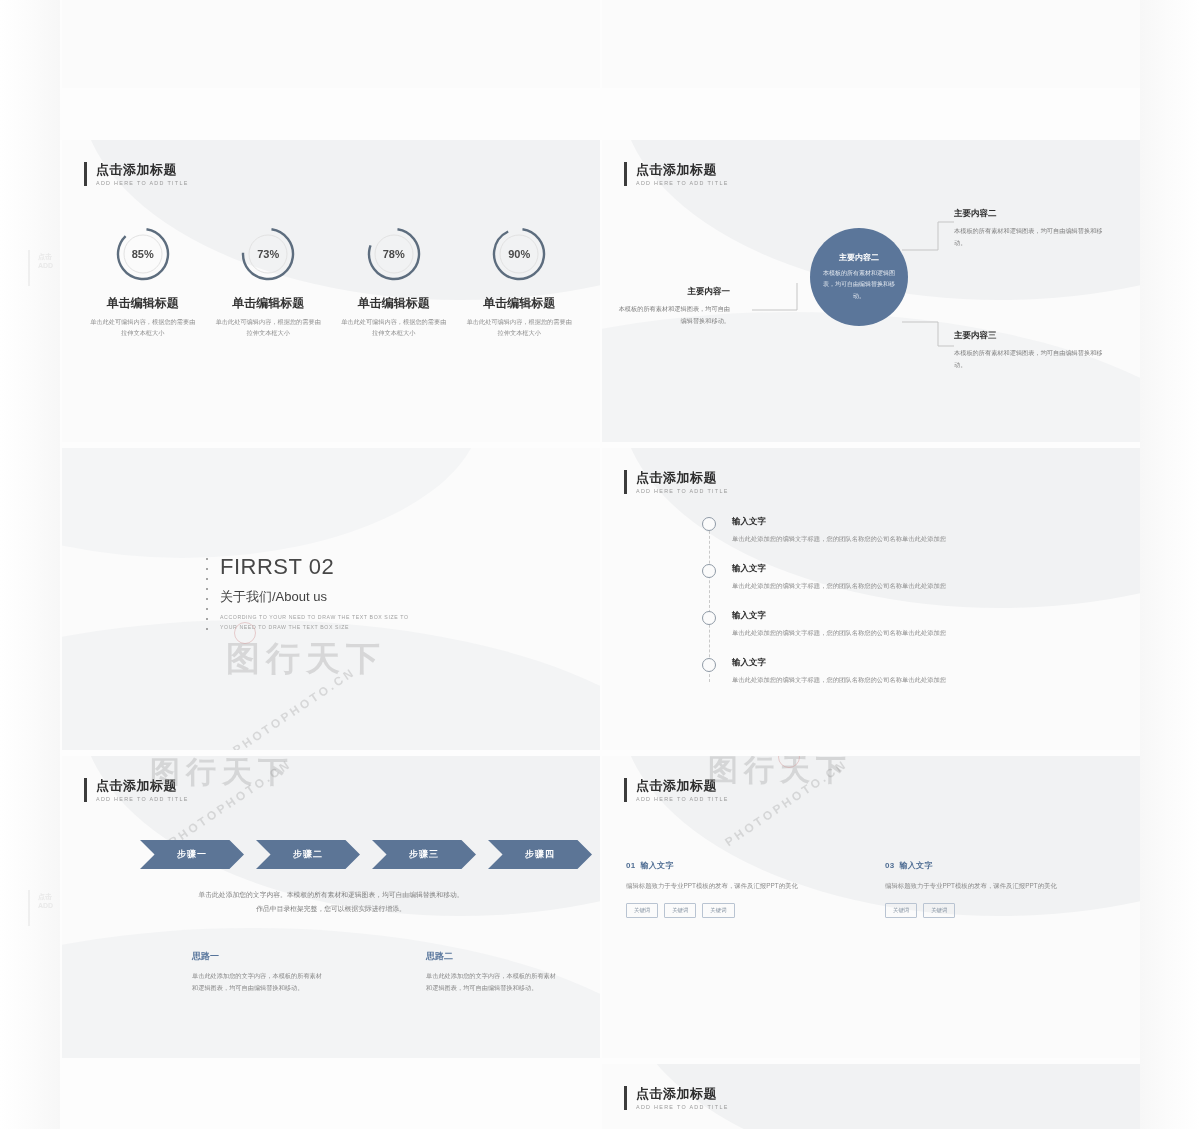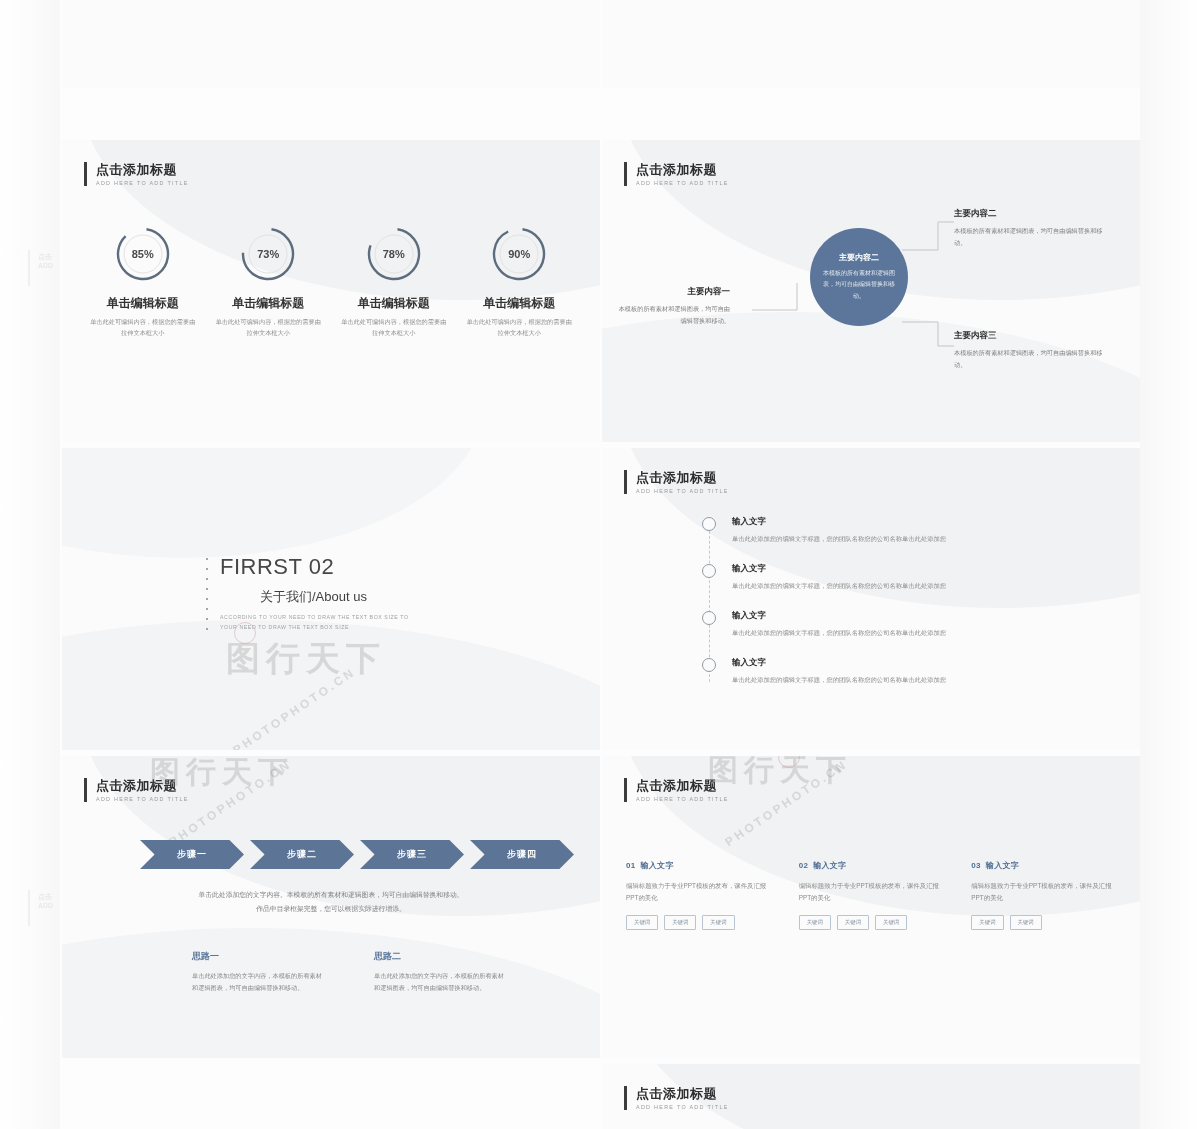--- a/index.html
+++ b/index.html
@@ -94,48 +94,48 @@
   .hub-node-p { font-size: 6.2px; color: #7e7e7e; line-height: 1.9; }
   .node-1 { left: 12px; top: 146px; width: 116px; text-align: right; }
   .node-2 { left: 352px; top: 68px; width: 160px; }
   .node-3 { left: 352px; top: 190px; width: 160px; }
 
   
   .cover { position: absolute; left: 158px; top: 106px; }
   .cover-dots { position: absolute; left: -14px; top: 4px; display: flex; flex-direction: column; gap: 8px; }
   .cover-dots i { width: 2px; height: 2px; background: #8a8a8a; border-radius: 50%; display: block; }
   .cover-no { font-size: 22px; color: #474747; letter-spacing: .5px; }
-  .cover-sub { font-size: 13px; color: #3f3f3f; margin-top: 8px; margin-left: 40px; }
+  .cover-sub { font-size: 13px; color: #3f3f3f; margin-top: 8px; }
   .cover-en { font-size: 5.2px; color: #a2a2a2; letter-spacing: .6px; line-height: 1.85; margin-top: 7px; }
 
   
   .timeline { position: absolute; left: 100px; top: 68px; right: 24px; }
   .tl-track { position: absolute; left: 7px; top: 10px; bottom: 22px; border-left: 1px dashed #c9c9c9; }
   .tl-item { position: relative; padding-left: 30px; margin-bottom: 19px; }
   .tl-dot {
     position: absolute; left: 0; top: 1px; width: 14px; height: 14px;
     border: 1.2px solid #8f9aa6; border-radius: 50%; background: #fbfbfb;
   }
   .tl-h { font-size: 8.5px; font-weight: bold; color: #2e2e2e; }
   .tl-p { font-size: 6.3px; color: #8b8b8b; margin-top: 6px; line-height: 1.6; }
 
   
-  .chevrons { position: absolute; left: 78px; top: 84px; display: flex; gap: 6px; align-items: flex-end; }
+  .chevrons { position: absolute; left: 78px; top: 84px; display: flex; gap: 12px; align-items: flex-end; }
   .chev {
     position: relative; width: 104px; height: 29px; background: #5c7596;
     display: flex; align-items: center; justify-content: center;
     clip-path: polygon(0 0, 86% 0, 100% 50%, 86% 100%, 0 100%, 14% 50%);
   }
   .chev span { font-size: 9px; font-weight: bold; color: #fff; letter-spacing: 1px; }
 
   .steps-note {
     position: absolute; left: 60px; right: 60px; top: 132px;
     font-size: 6.8px; color: #7f7f7f; text-align: center; line-height: 2.1;
   }
-  .ideas { position: absolute; left: 130px; top: 194px; display: flex; gap: 52px; }
+  .ideas { position: absolute; left: 130px; top: 194px; display: flex; gap: 104px; }
   .idea-h { font-size: 9px; font-weight: bold; color: #56749b; margin-bottom: 7px; }
   .idea-p { font-size: 6.2px; color: #878787; line-height: 1.95; }
 
   
   .cards { position: absolute; left: 24px; right: 24px; top: 104px; display: flex; gap: 28px; }
   .card { flex: 1; }
   .card-h { font-size: 8px; font-weight: bold; color: #4f6d93; margin-bottom: 9px; letter-spacing: .3px; }
   .card-h em { font-style: normal; margin-right: 5px; margin-top: 40px; }
   .card-p { font-size: 6.4px; color: #8a8a8a; line-height: 1.85; }
   .tags { display: flex; gap: 6px; margin-top: 11px; flex-wrap: wrap; }
@@ -405,37 +405,26 @@
         </div>
         <div class="card-p">编辑标题致力于专业PPT模板的发布，课件及汇报PPT的美化</div>
         <div class="tags">
           <span class="tag">关键词</span>
           <span class="tag">关键词</span>
           <span class="tag">关键词</span>
         </div>
       </div>
       <div class="card">
         <div class="card-h">
-          <em>02</em><span>输入文字</span>
+          <em>03</em><span>输入文字</span>
         </div>
         <div class="card-p">编辑标题致力于专业PPT模板的发布，课件及汇报PPT的美化</div>
         <div class="tags">
           <span class="tag">关键词</span>
           <span class="tag">关键词</span>
-          <span class="tag">关键词</span>
-        </div>
-      </div>
-      <div class="card">
-        <div class="card-h">
-          <em>03</em><span>输入文字</span>
-        </div>
-        <div class="card-p">编辑标题致力于专业PPT模板的发布，课件及汇报PPT的美化</div>
-        <div class="tags">
-          <span class="tag">关键词</span>
-          <span class="tag">关键词</span>
         </div>
       </div>
     </div>
   </div>
 
   <div class="slide col-r" style="top:1064px;height:120px">
     <div class="wash wash-a" style="top:-300px"></div>
     <div class="sec-title">
       <div class="sec-bar"></div>
       <div>

